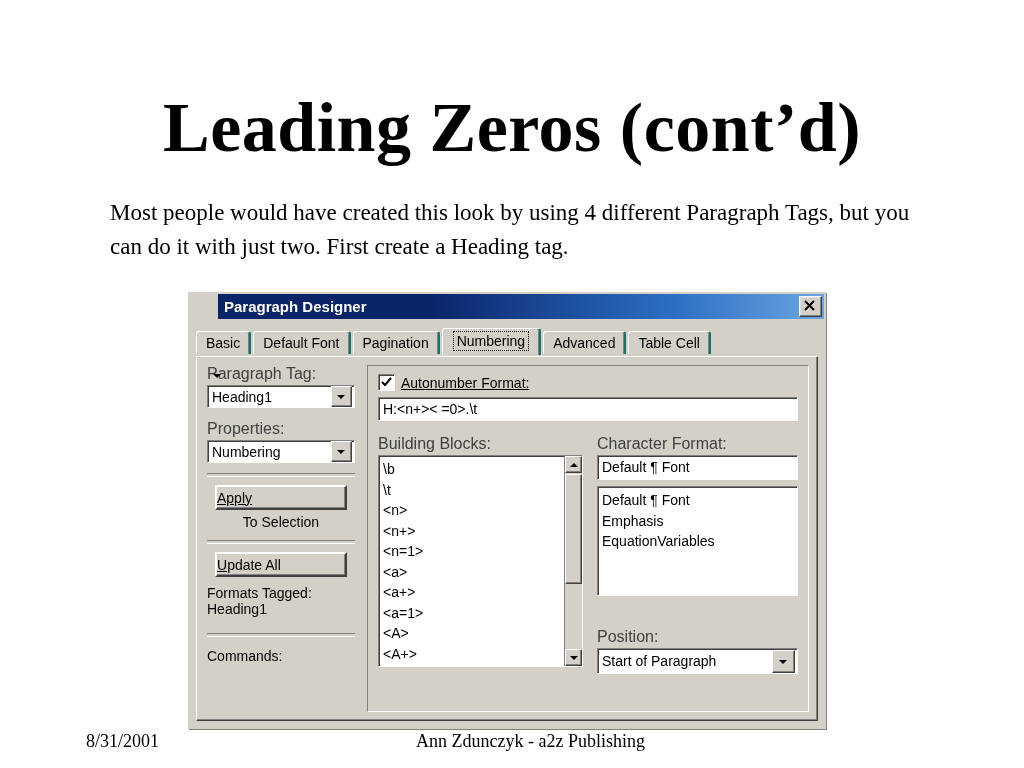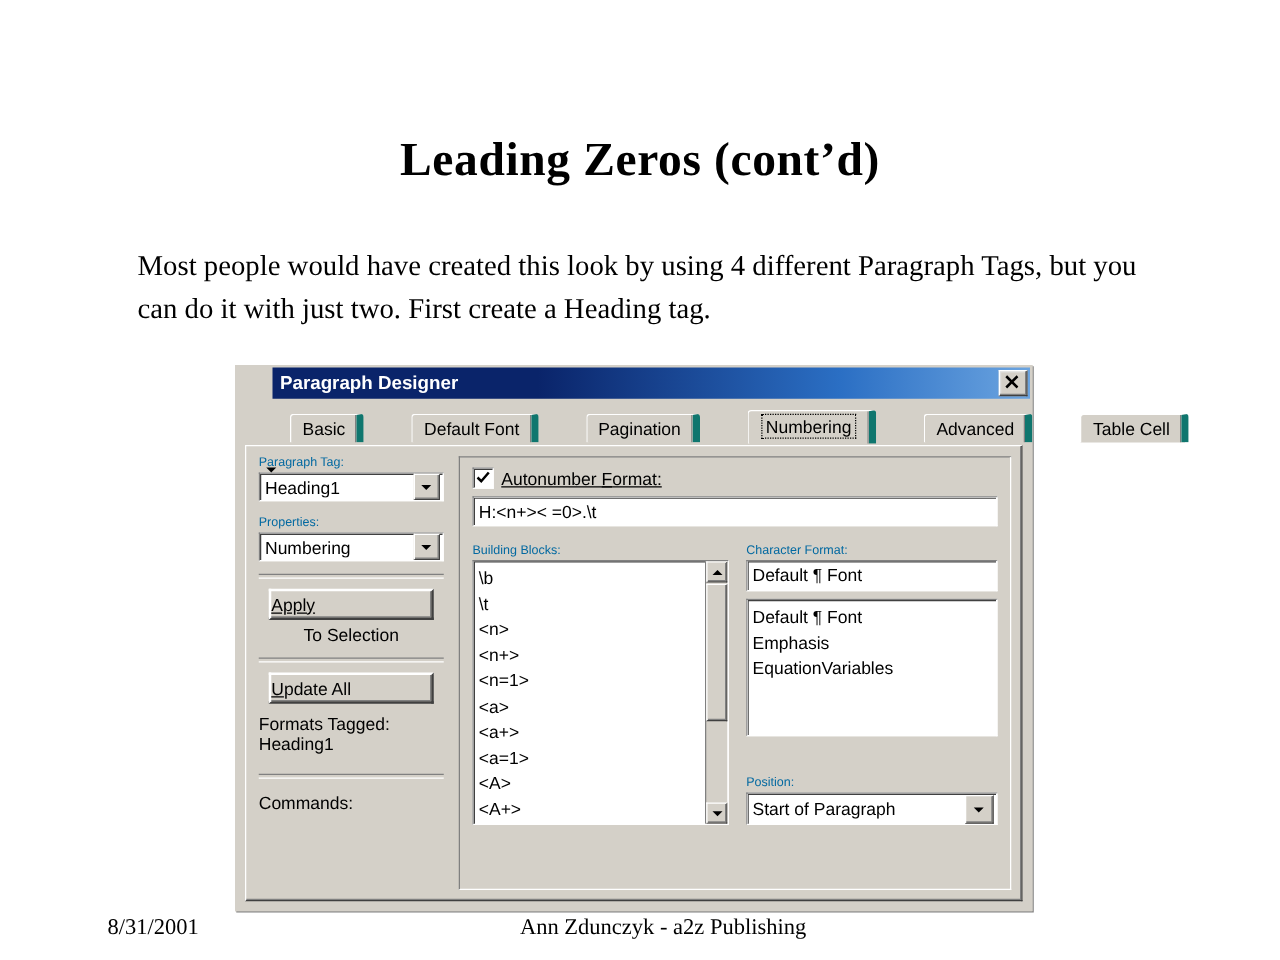--- a/index.html
+++ b/index.html
@@ -17,21 +17,21 @@
 
   
   #slide-title {
     position: absolute;
     top: 96px;
     left: 0;
     width: 1024px;
     text-align: center;
     font-family: "Liberation Serif", serif;
     font-weight: bold;
-    font-size: 38px;
+    font-size: 70px;
     line-height: 64px;
     color: #000000;
     letter-spacing: 0.5px;
   }
   #slide-body {
     position: absolute;
     top: 196px;
     left: 110px;
     width: 820px;
     font-family: "Liberation Serif", serif;
@@ -113,27 +113,26 @@
   }
   .tab {
     height: 22px;
     line-height: 22px;
     padding: 0 9px;
     font-size: 14px;
     color: #000;
     background: #d4d0c8;
     border-top: 1px solid #ffffff;
     border-left: 1px solid #ffffff;
-    border-right: 6px solid #0f766e;
+    border-right: 2px solid #0f766e;
     border-bottom: none;
     border-radius: 3px 3px 0 0;
     box-shadow: inset -1px 0 0 #808080;
     cursor: default;
     white-space: nowrap;
-    margin-left: 36px;
   }
   .tab.active {
     height: 26px;
     line-height: 25px;
     font-weight: normal;
     margin-bottom: -1px;
     padding: 0 10px;
     position: relative;
     z-index: 3;
     background: #d4d0c8;
@@ -161,22 +160,22 @@
   }
 
   
   #left-col {
     position: absolute;
     left: 10px;
     top: 8px;
     width: 148px;
   }
   .field-label {
-    font-size: 10px;
-    color: #0369a1;
+    font-size: 16px;
+    color: #404040;
     margin-bottom: 2px;
   }
   .combo {
     height: 23px;
     background: #ffffff;
     border-top: 1px solid #808080;
     border-left: 1px solid #808080;
     border-right: 1px solid #ffffff;
     border-bottom: 1px solid #ffffff;
     box-shadow: inset 1px 1px 0 #404040;

